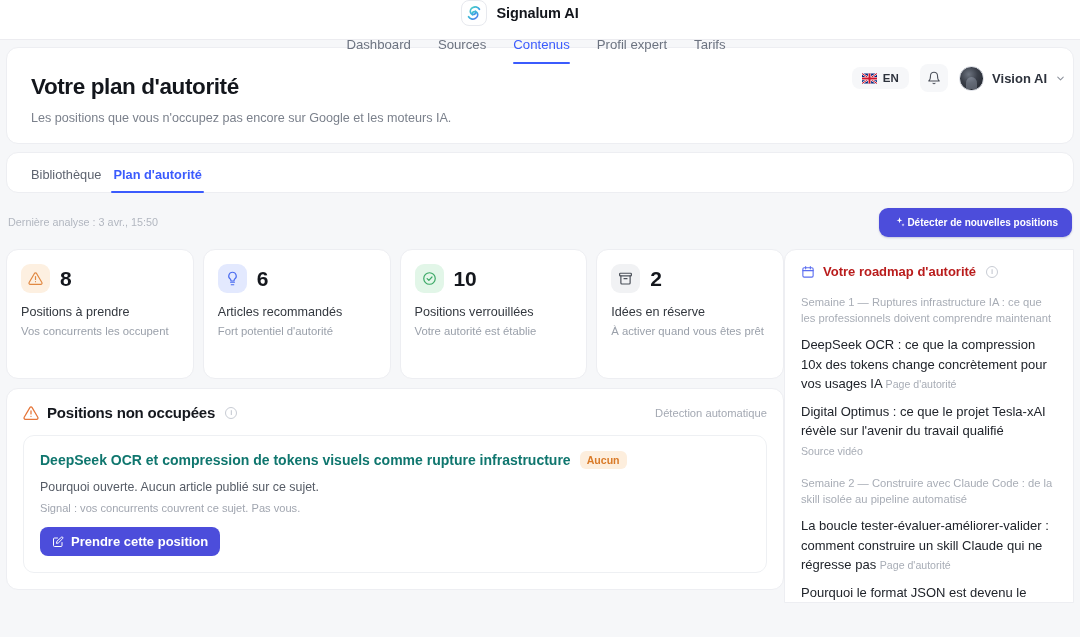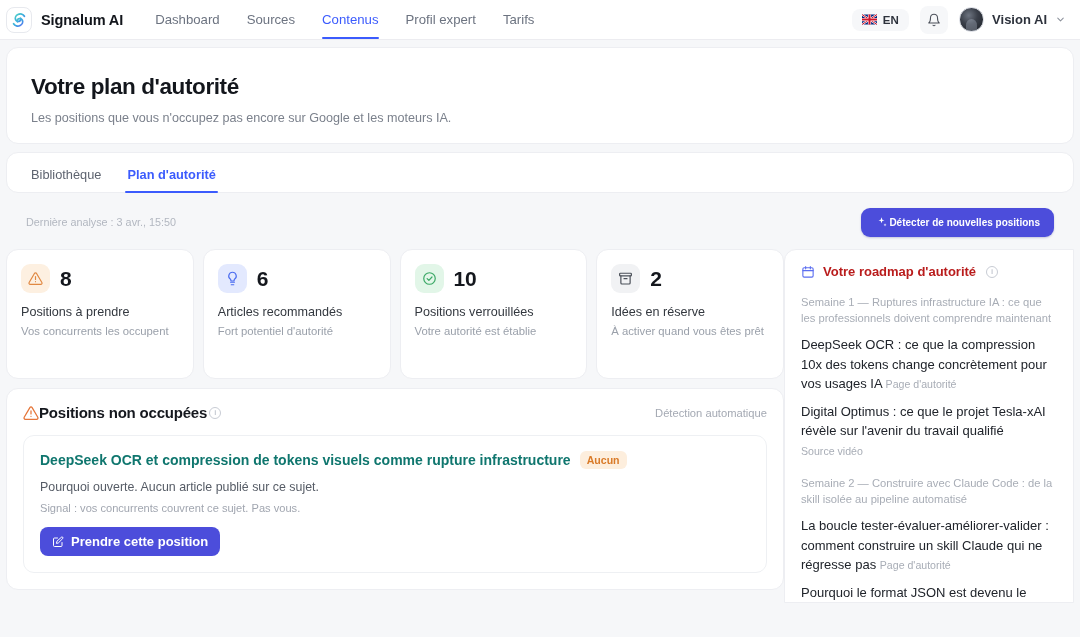--- a/index.html
+++ b/index.html
@@ -11,20 +11,21 @@
     -webkit-font-smoothing: antialiased;
   }
 
   
   .topnav {
     height: 40px; background: #ffffff;
     display: flex; align-items: center;
     padding: 0 14px 0 6px;
     border-bottom: 1px solid #ececf0;
     position: relative;
+    flex-direction: column;
   }
   .brand { display: flex; align-items: center; gap: 9px; margin-right: 32px; }
   .logo-box {
     width: 26px; height: 26px; border-radius: 8px;
     background: #ffffff;
     border: 1px solid #e7e9ee;
     display: flex; align-items: center; justify-content: center;
     overflow: hidden;
   }
   .brand-name { font-size: 14.5px; font-weight: 700; color: #13161c; letter-spacing: -0.1px; }
@@ -70,37 +71,37 @@
     padding: 26px 24px 28px;
     height: 97px;
   }
   .hero h1 { font-size: 22.5px; font-weight: 700; color: #13161c; letter-spacing: -.4px; }
   .hero p { font-size: 12.6px; color: #7b818c; margin-top: 11px; }
 
   
   .tabbar {
     background: #fff; margin: 8px 6px 0; border-radius: 12px;
     border: 1px solid #edeef2;
-    height: 41px; display: flex; align-items: flex-end; gap: 26px;
+    height: 41px; display: flex; align-items: flex-end; gap: 12px;
     padding: 0 24px;
   }
   .tab {
     font-size: 12.8px; color: #5d636f; padding-bottom: 10px;
     position: relative; cursor: pointer;
   }
   .tab.active { color: #3b5bfd; font-weight: 600; text-align: right; }
   .tab.active:after {
     content: ""; position: absolute; left: -2px; right: -2px; bottom: -1px;
     height: 2.5px; background: #3b5bfd; border-radius: 2px;
   }
 
   
   .analyse-row {
     display: flex; align-items: center;
-    margin: 14px 24px 0; padding: 0 2px;
+    margin: 14px 6px 0; padding: 0 2px;
     height: 30px;
   }
   .analyse-text { font-size: 10.8px; color: #b2b7c0; }
   .detect-btn {
     margin-left: auto;
     background: #4c4ddb; color: #fff;
     border: none; border-radius: 9px;
     font-size: 10px; font-weight: 600;
     padding: 8px 14px;
     display: flex; align-items: center; gap: 1px;
@@ -130,21 +131,21 @@
   .stat-sub { font-size: 11.3px; color: #9aa0aa; margin-top: 5px; line-height: 1.33; }
 
   
   .positions {
     background: #fff; border: 1px solid #edeef2; border-radius: 12px;
     margin-top: 9px; padding: 15px 16px 0; height: 202px; overflow: hidden;
   }
   .pos-head { display: flex; align-items: center; }
   .pos-title {
     font-size: 15px; font-weight: 700; color: #15181e; letter-spacing: -.2px;
-    display: flex; align-items: center; 
+    display: flex; align-items: center; gap: 8px;
   }
   .info-dot {
     width: 12px; height: 12px; border-radius: 50%;
     border: 1.2px solid #c8ccd4; color: #c8ccd4;
     font-size: 8px; display: flex; align-items: center; justify-content: center;
     font-weight: 700; margin-left: 2px;
   }
   .pos-meta { margin-left: auto; font-size: 11.2px; color: #a4a9b3; }
 
   .pos-item {

